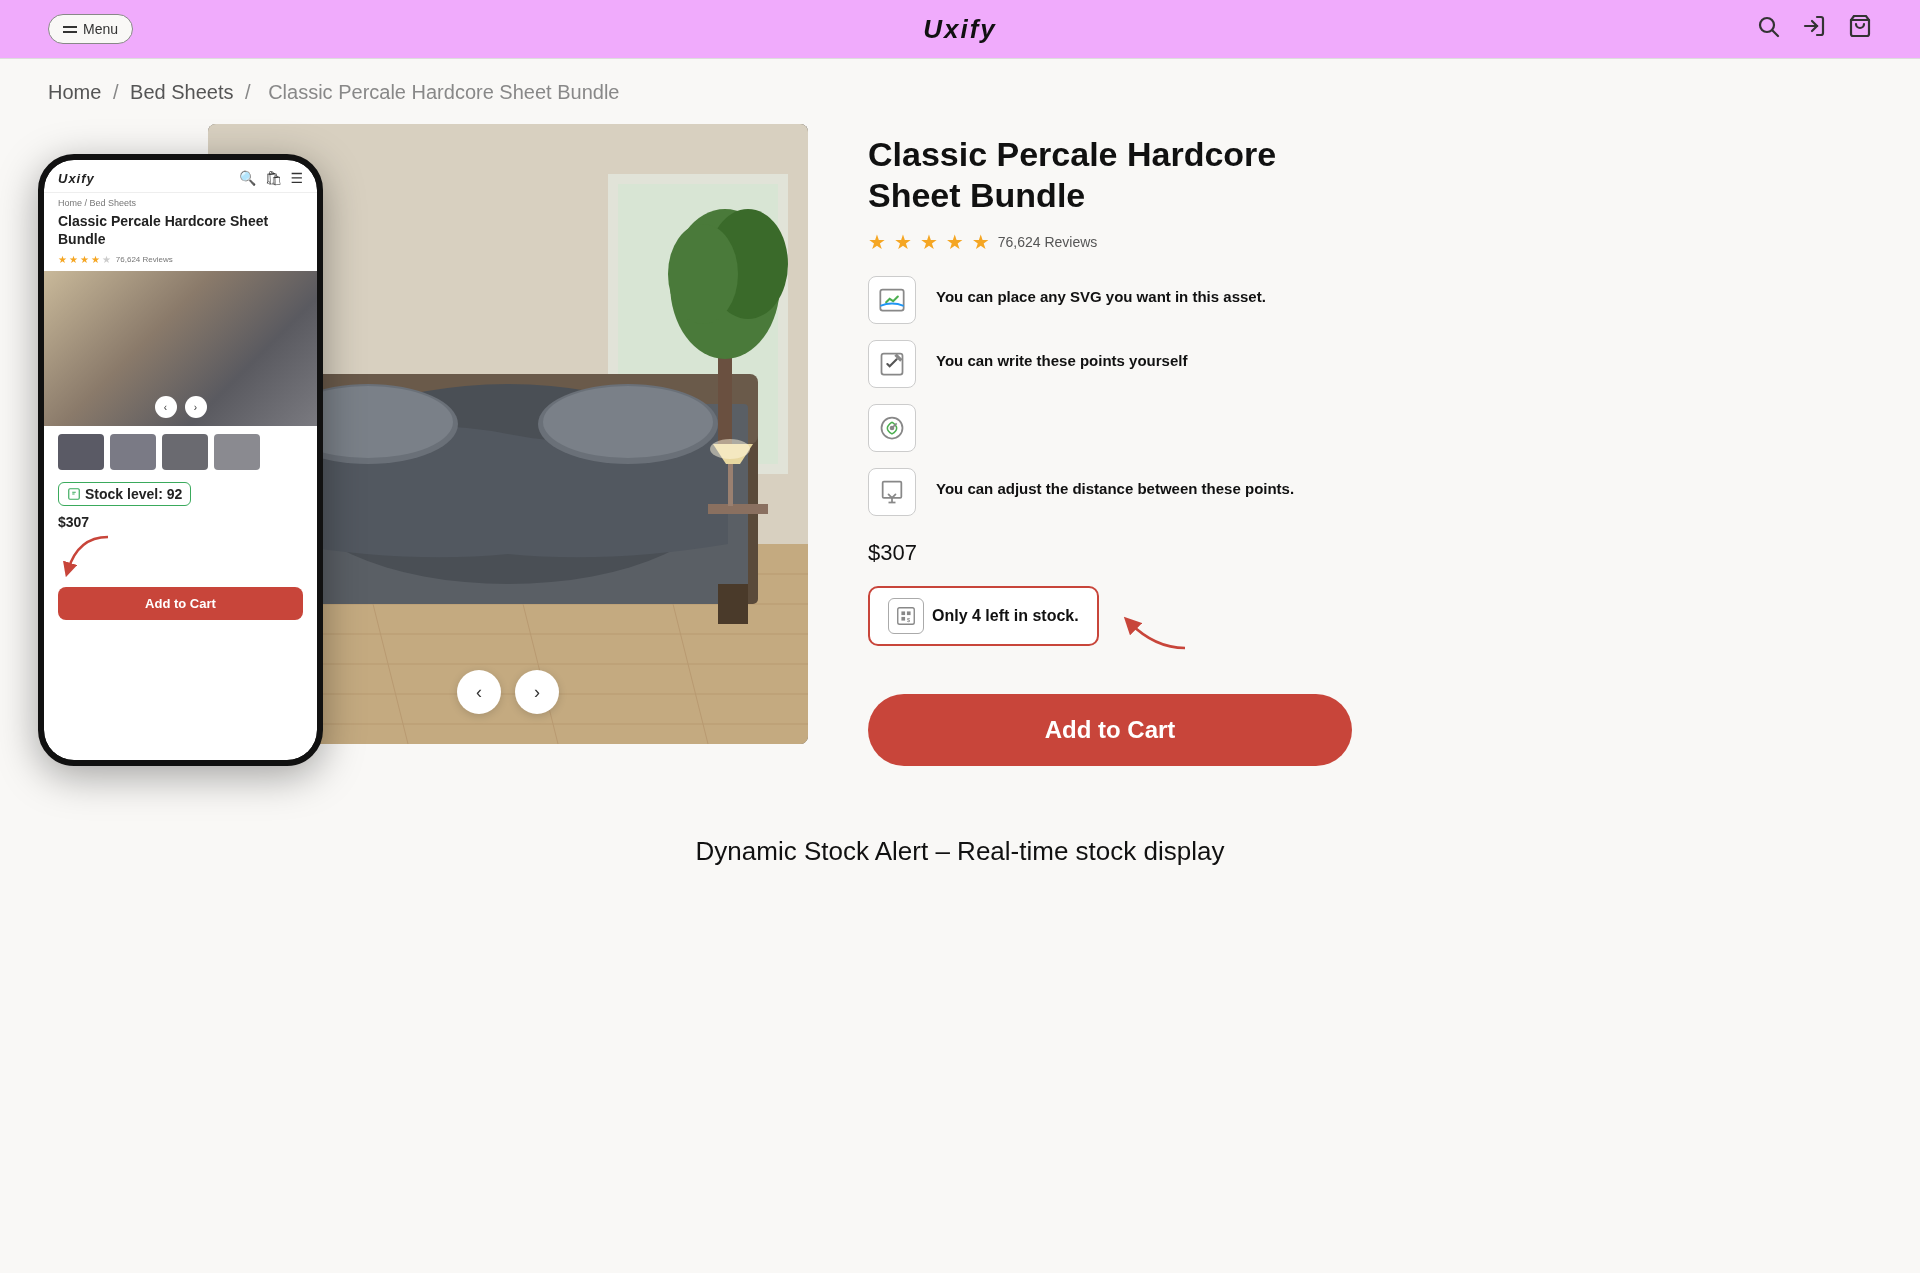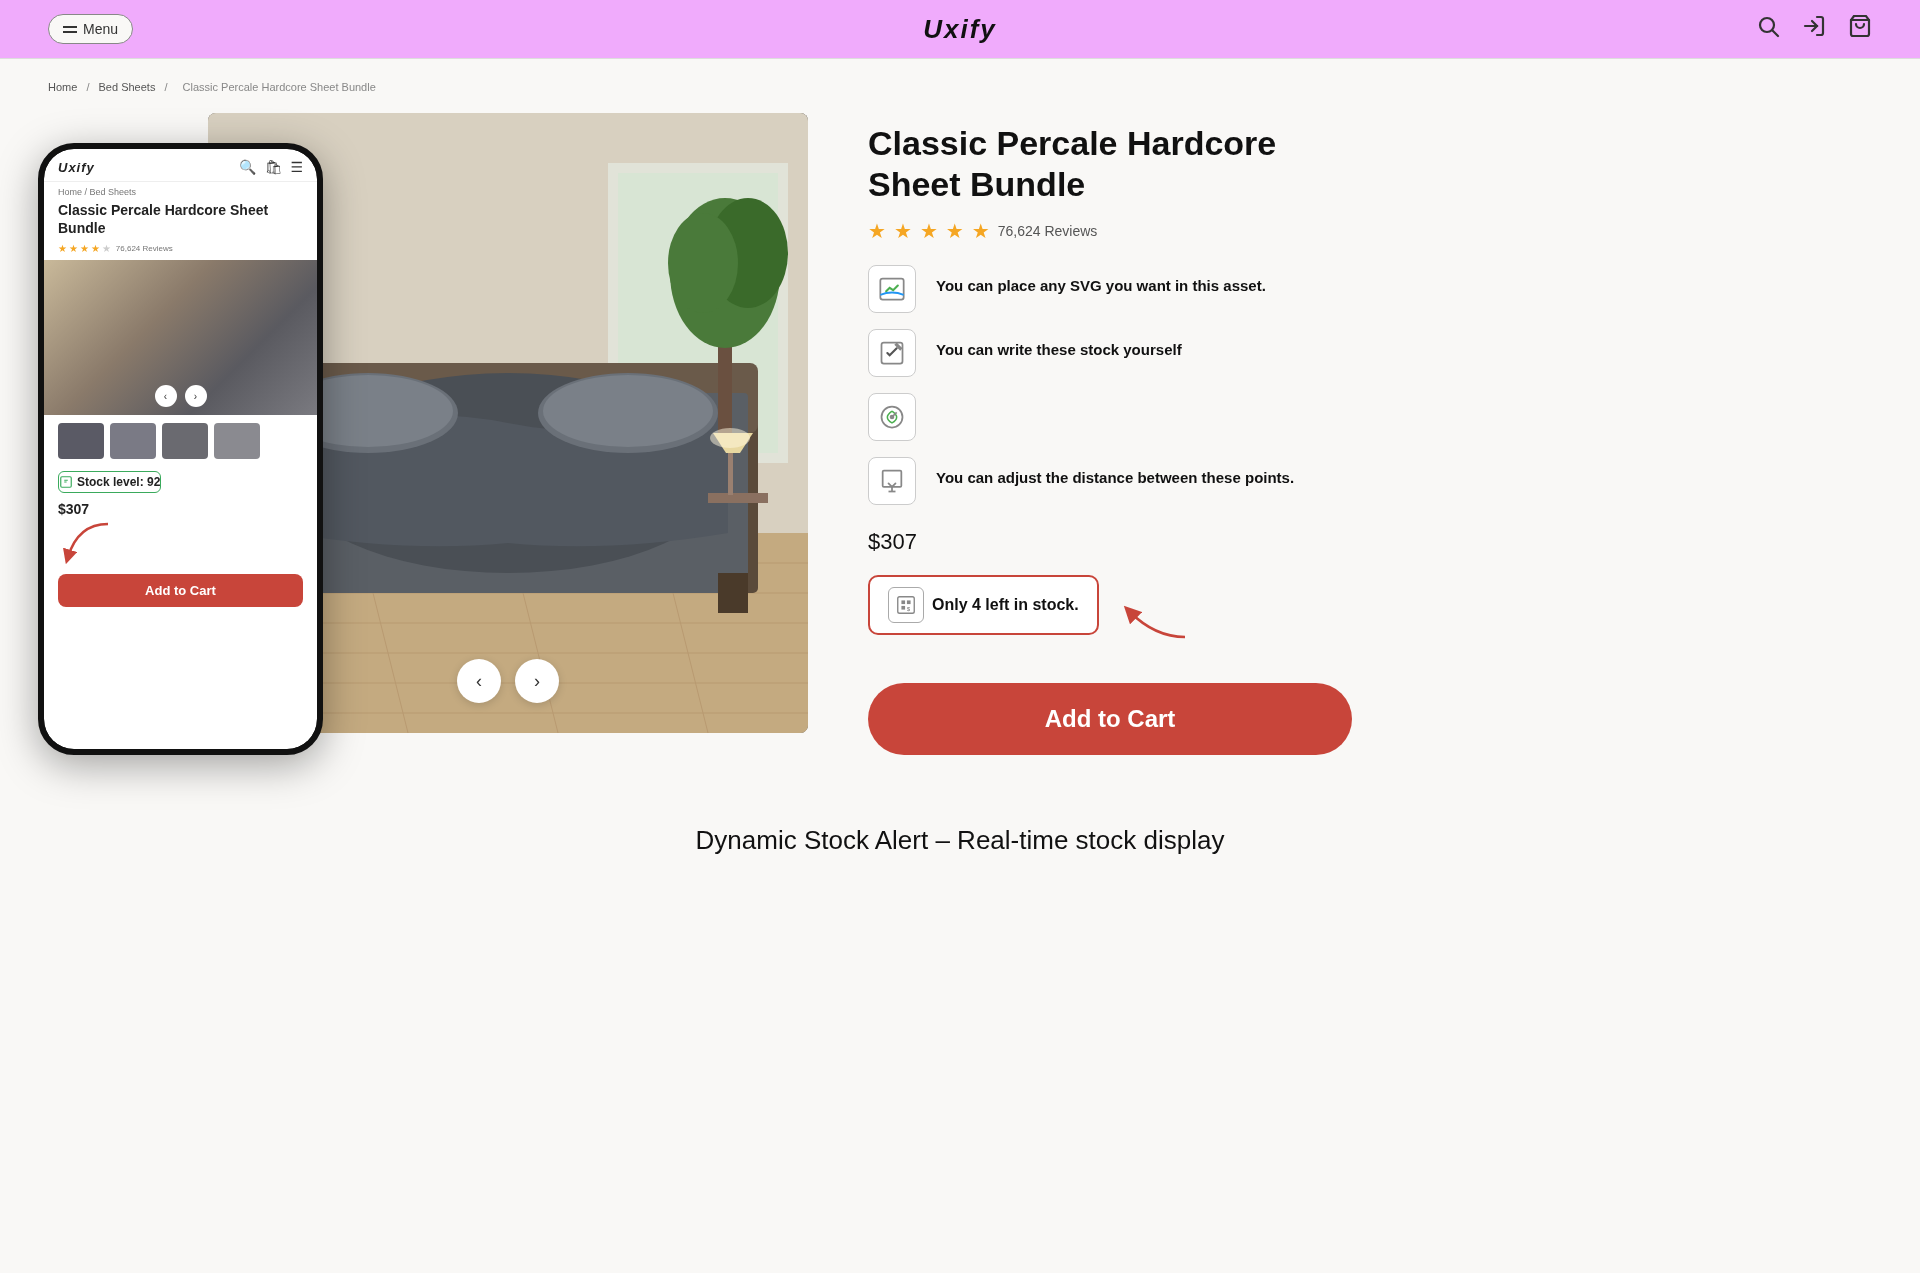--- a/index.html
+++ b/index.html
@@ -24,21 +24,21 @@
     }
     .hamburger-icon { display: flex; flex-direction: column; gap: 3px; }
     .hamburger-icon span { width: 14px; height: 2px; background: #333; display: block; }
     .header-logo { font-size: 26px; font-weight: 700; letter-spacing: 2px; font-style: italic; color: #111; position: absolute; left: 50%; transform: translateX(-50%); }
     .header-right { display: flex; align-items: center; gap: 22px; }
     .header-icon { font-size: 22px; cursor: pointer; color: #333; }
 
     
     .breadcrumb {
       padding: 22px 48px 10px;
-      font-size: 11px; color: #555;
+      font-size: 20px; color: #555;
     }
     .breadcrumb span { color: #888; margin: 0 6px; }
     .breadcrumb a { color: #555; text-decoration: none; }
 
     
     .main-content {
       display: flex;
       gap: 60px;
       padding: 10px 48px 40px;
       max-width: 1400px;
@@ -141,22 +141,22 @@
     }
     .phone-thumb:nth-child(1) { background: #5a5a65; }
     .phone-thumb:nth-child(2) { background: #7a7a85; }
     .phone-thumb:nth-child(3) { background: #6a6a70; }
     .phone-thumb:nth-child(4) { background: #8a8a90; }
 
     
     .phone-stock-badge {
       display: inline-flex; align-items: center; gap: 4px;
       border: 1.5px solid #3aaa5c; border-radius: 6px;
-      padding: 3px 0; margin: 4px 14px;
-      font-size: 12px; color: #222; font-weight: 600;
+      padding: 3px 8px; margin: 4px 14px;
+      font-size: 14px; color: #222; font-weight: 600;
     }
     .phone-price { font-size: 14px; font-weight: 700; padding: 4px 14px 2px; }
     .phone-add-btn {
       background: #c8453a; color: #fff; border: none;
       border-radius: 8px; margin: 4px 14px 14px;
       padding: 9px 0; width: calc(100% - 28px);
       font-size: 13px; font-weight: 700; cursor: pointer;
       font-family: inherit;
     }
 
@@ -422,21 +422,21 @@
         <span class="feature-text">You can place any SVG you want in this asset.</span>
       </li>
       <li class="feature-item">
         <div class="feature-icon-box">
           <svg width="28" height="28" viewBox="0 0 24 24" fill="none">
             <rect x="3" y="3" width="18" height="18" rx="2" stroke="#888" stroke-width="1.5"></rect>
             <path d="M8 12 L10 14 L16 8" stroke="#555" stroke-width="1.8" fill="none" stroke-linecap="round"></path>
             <path d="M16 3 L21 8 L19 10 L14 5 Z" fill="#888"></path>
           </svg>
         </div>
-        <span class="feature-text">You can write these stock yourself</span>
+        <span class="feature-text">You can write these points yourself</span>
       </li>
       <li class="feature-item">
         <div class="feature-icon-box">
           <svg width="28" height="28" viewBox="0 0 24 24" fill="none">
             <circle cx="12" cy="12" r="9" stroke="#888" stroke-width="1.5"></circle>
             <path d="M12 7 Q16 10 16 12 Q16 15 12 17 Q8 15 8 12 Q8 10 12 7" stroke="#4CAF50" stroke-width="1.3" fill="none"></path>
             <circle cx="12" cy="12" r="2" fill="#888"></circle>
             <line x1="12" y1="12" x2="16" y2="8" stroke="#888" stroke-width="1.5"></line>
           </svg>
         </div>

